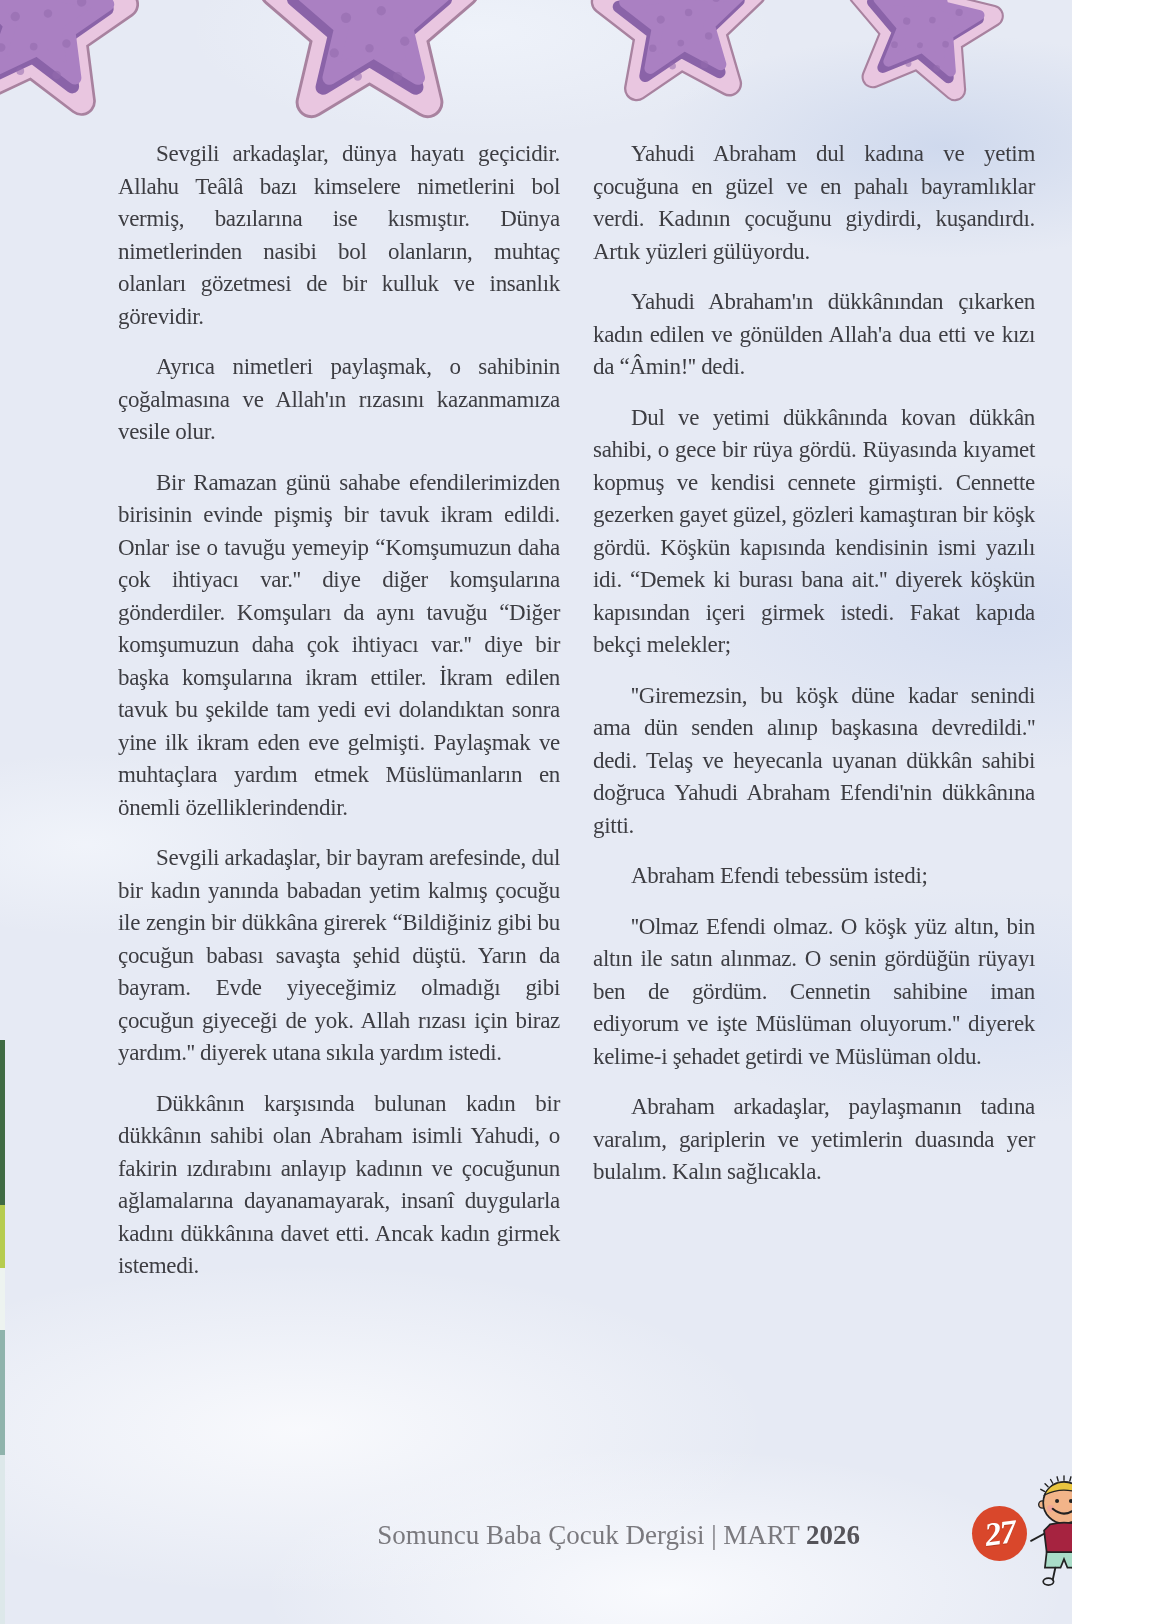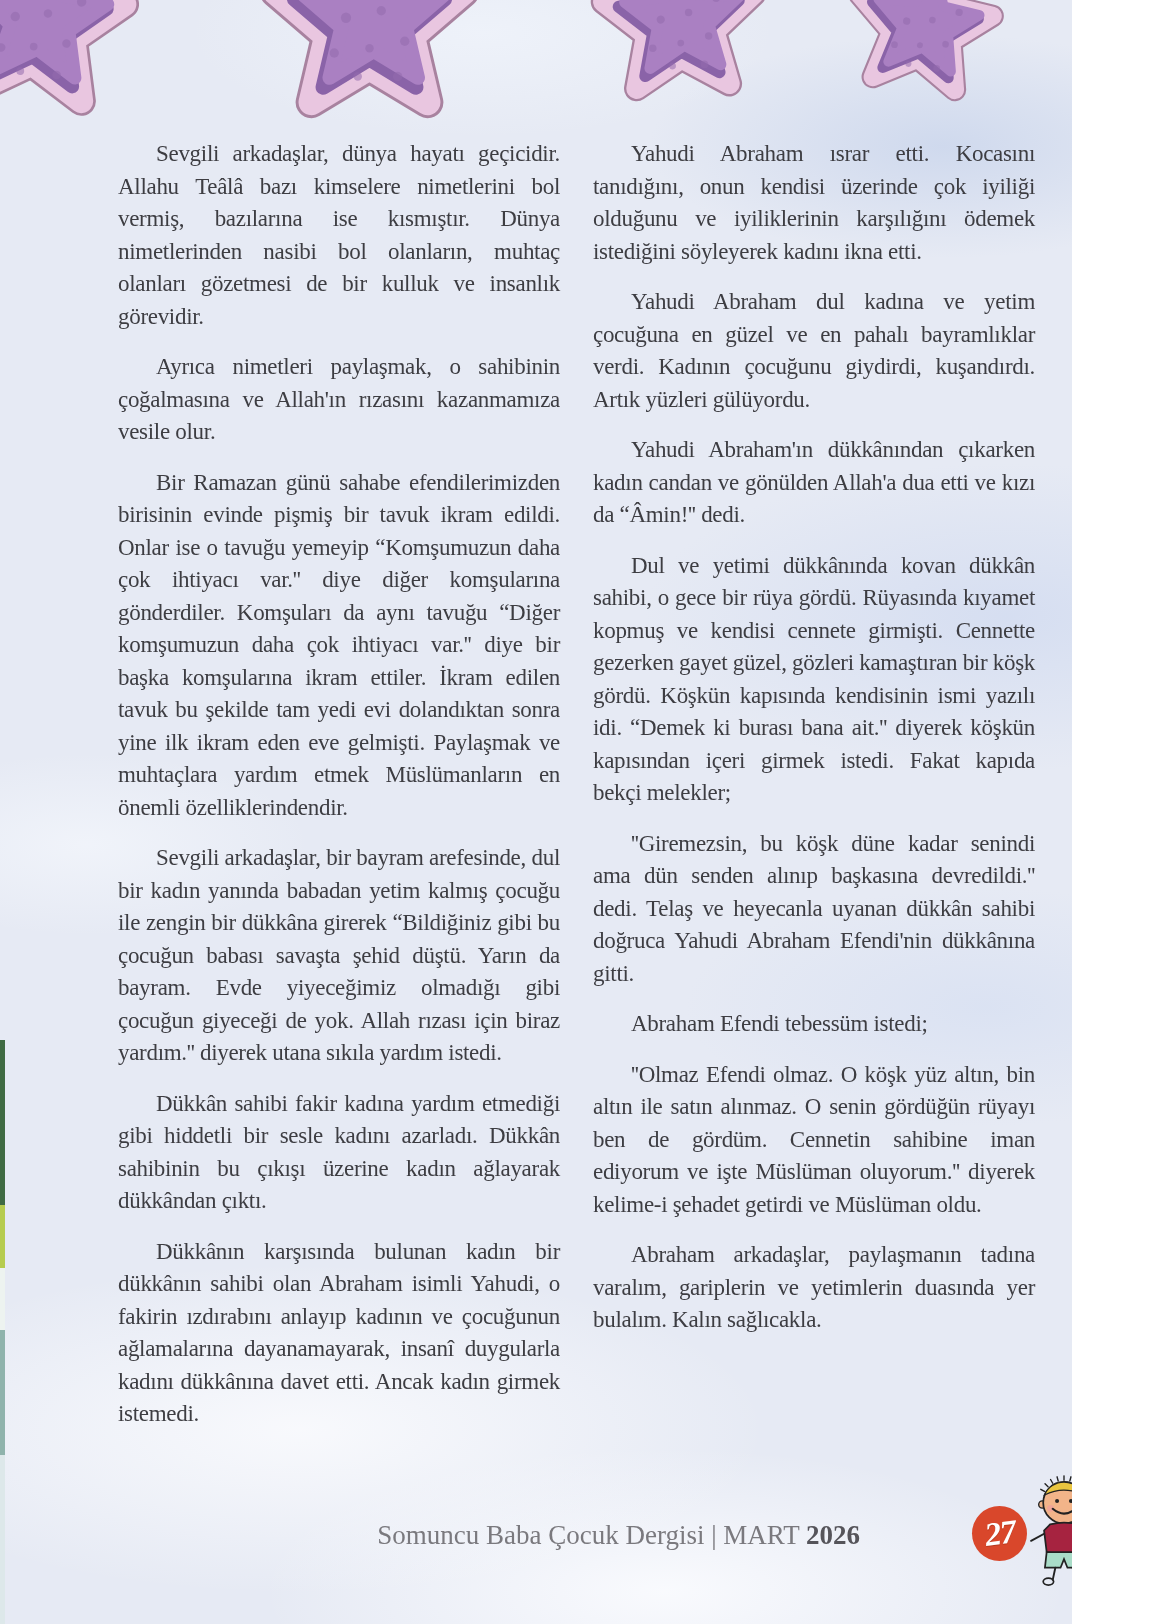--- a/index.html
+++ b/index.html
@@ -127,27 +127,25 @@
   <div class="edge-strip" style="top:1268px;height:62px;background:#edf3f0;"></div>
   <div class="edge-strip" style="top:1330px;height:125px;background:#8fb3ac;"></div>
   <div class="edge-strip" style="top:1455px;height:169px;background:#dde8ea;"></div>
 
   <div class="content">
     <div class="col">
         <p>Sevgili arkadaşlar, dünya hayatı geçicidir. Allahu Teâlâ bazı kimselere nimetlerini bol vermiş, bazılarına ise kısmıştır. Dünya nimetlerinden nasibi bol olanların, muhtaç olanları gözetmesi de bir kulluk ve insanlık görevidir.</p>
         <p>Ayrıca nimetleri paylaşmak, o sahibinin çoğalmasına ve Allah'ın rızasını kazanmamıza vesile olur.</p>
         <p>Bir Ramazan günü sahabe efendilerimizden birisinin evinde pişmiş bir tavuk ikram edildi. Onlar ise o tavuğu yemeyip “Komşumuzun daha çok ihtiyacı var.'' diye diğer komşularına gönderdiler. Komşuları da aynı tavuğu “Diğer komşumuzun daha çok ihtiyacı var.'' diye bir başka komşularına ikram ettiler. İkram edilen tavuk bu şekilde tam yedi evi dolandıktan sonra yine ilk ikram eden eve gelmişti. Paylaşmak ve muhtaçlara yardım etmek Müslümanların en önemli özelliklerindendir.</p>
         <p>Sevgili arkadaşlar, bir bayram arefesinde, dul bir kadın yanında babadan yetim kalmış çocuğu ile zengin bir dükkâna girerek “Bildiğiniz gibi bu çocuğun babası savaşta şehid düştü. Yarın da bayram. Evde yiyeceğimiz olmadığı gibi çocuğun giyeceği de yok. Allah rızası için biraz yardım.'' diyerek utana sıkıla yardım istedi.</p>
-        <p>Dükkân sahibi fakir kadına yardım etmediği gibi hiddetli bir sesle kadını azarladı. Dükkân sahibinin bu çıkışı üzerine kadın ağlayarak dükkândan çıktı.</p>
         <p>Dükkânın karşısında bulunan kadın bir dükkânın sahibi olan Abraham isimli Yahudi, o fakirin ızdırabını anlayıp kadının ve çocuğunun ağlamalarına dayanamayarak, insanî duygularla kadını dükkânına davet etti. Ancak kadın girmek istemedi.</p>
       </div>
     <div class="col">
-        <p>Yahudi Abraham ısrar etti. Kocasını tanıdığını, onun kendisi üzerinde çok iyiliği olduğunu ve iyiliklerinin karşılığını ödemek istediğini söyleyerek kadını ikna etti.</p>
         <p>Yahudi Abraham dul kadına ve yetim çocuğuna en güzel ve en pahalı bayramlıklar verdi. Kadının çocuğunu giydirdi, kuşandırdı. Artık yüzleri gülüyordu.</p>
-        <p>Yahudi Abraham'ın dükkânından çıkarken kadın candan ve gönülden Allah'a dua etti ve kızı da “Âmin!'' dedi.</p>
+        <p>Yahudi Abraham'ın dükkânından çıkarken kadın edilen ve gönülden Allah'a dua etti ve kızı da “Âmin!'' dedi.</p>
         <p>Dul ve yetimi dükkânında kovan dükkân sahibi, o gece bir rüya gördü. Rüyasında kıyamet kopmuş ve kendisi cennete girmişti. Cennette gezerken gayet güzel, gözleri kamaştıran bir köşk gördü. Köşkün kapısında kendisinin ismi yazılı idi. “Demek ki burası bana ait.'' diyerek köşkün kapısından içeri girmek istedi. Fakat kapıda bekçi melekler;</p>
         <p>''Giremezsin, bu köşk düne kadar senindi ama dün senden alınıp başkasına devredildi.'' dedi. Telaş ve heyecanla uyanan dükkân sahibi doğruca Yahudi Abraham Efendi'nin dükkânına gitti.</p>
         <p>Abraham Efendi tebessüm istedi;</p>
         <p>''Olmaz Efendi olmaz. O köşk yüz altın, bin altın ile satın alınmaz. O senin gördüğün rüyayı ben de gördüm. Cennetin sahibine iman ediyorum ve işte Müslüman oluyorum.'' diyerek kelime-i şehadet getirdi ve Müslüman oldu.</p>
         <p>Abraham arkadaşlar, paylaşmanın tadına varalım, gariplerin ve yetimlerin duasında yer bulalım. Kalın sağlıcakla.</p>
       </div>
   </div>
 
   <div class="footer-line"><span>Somuncu Baba Çocuk Dergisi | MART </span><span class="year">2026</span></div>
 

